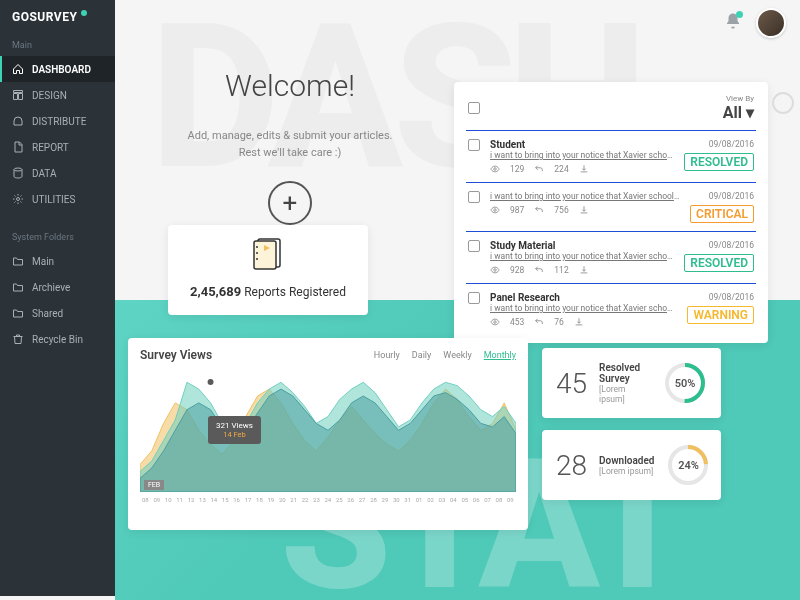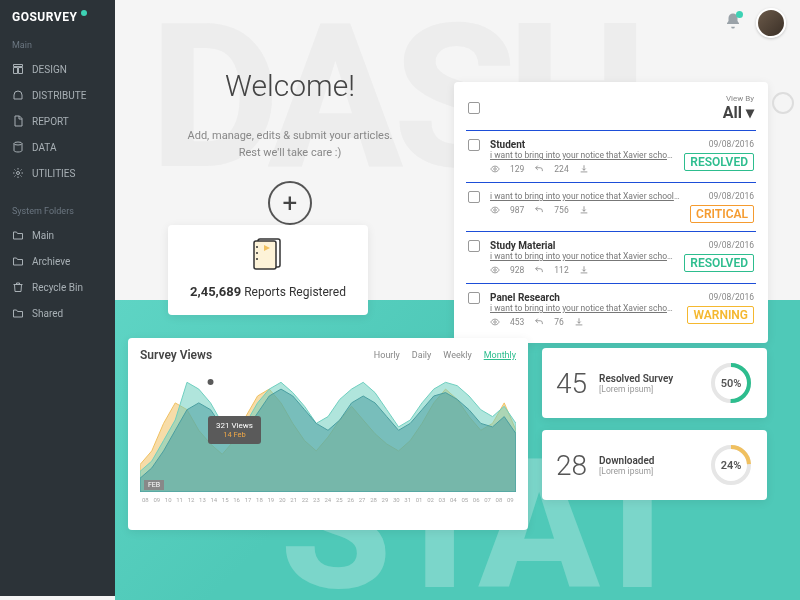--- a/index.html
+++ b/index.html
@@ -58,21 +58,21 @@
 .chart-tabs{display:flex;gap:12px;font-size:9px;color:#888}
 .chart-tabs span{cursor:pointer}
 .chart-tabs .on{color:#2dbd8e;text-decoration:underline}
 .chart-area{position:relative;height:140px;margin-top:10px}
 .chart-area svg{width:100%;height:120px}
 .xaxis{display:flex;justify-content:space-between;font-size:6px;color:#aaa;padding:0 2px}
 .tooltip{position:absolute;left:68px;top:44px;background:#5a5a5a;color:#fff;font-size:8px;padding:5px 8px;border-radius:3px;text-align:center}
 .tooltip .d{color:#f0a848;font-size:7.5px}
 .feb{position:absolute;left:4px;bottom:22px;background:#888;color:#fff;font-size:7px;padding:1px 4px}
 
-.mini-card{width:225px;height:70px;display:flex;align-items:center;padding:10px 14px;gap:12px}
+.mini-card{width:179px;height:70px;display:flex;align-items:center;padding:10px 14px;gap:12px}
 .mini-card.c1{left:542px;top:348px}
 .mini-card.c2{left:542px;top:430px}
 .bignum{font-size:28px;font-weight:300;color:#555}
 .mini-txt{flex:1}
 .mini-title{font-size:10px;font-weight:600;color:#444}
 .mini-sub{font-size:8.5px;color:#999}
 .ring{position:relative;width:44px;height:44px}
 .ring svg{transform:rotate(-90deg)}
 .ring-txt{position:absolute;inset:0;display:flex;align-items:center;justify-content:center;font-size:11px;font-weight:600;color:#555}
 
@@ -82,20 +82,26 @@
 <body>
 
 <div class="bg-art" style="left:150px;top:-20px">DASH</div>
 <div class="bg-grad"></div>
 <div class="bg-art2" style="left:280px;top:420px">STAT</div>
 
 <div class="sidebar">
   <div class="logo"><span>GOSURVEY</span><span class="logo-dot"></span></div>
   <div class="nav-label">Main</div>
   <div id="nav-items">
+      <div class="nav-item active">
+        <svg class="nav-ico" viewBox="0 0 24 24" fill="none" stroke="currentColor" stroke-width="2">
+          <path d="M3 12l9-9 9 9v9h-6v-6H9v6H3z"></path>
+        </svg>
+        <span>DASHBOARD</span>
+      </div>
       <div class="nav-item">
         <svg class="nav-ico" viewBox="0 0 24 24" fill="none" stroke="currentColor" stroke-width="2">
           <path d="M3 3h18v4H3zM3 9h8v12H3zM13 9h8v12h-8z"></path>
         </svg>
         <span>DESIGN</span>
       </div>
       <div class="nav-item">
         <svg class="nav-ico" viewBox="0 0 24 24" fill="none" stroke="currentColor" stroke-width="2">
           <path d="M4 12a8 8 0 0116 0M4 12v8M20 12v8M4 20h16"></path>
         </svg>
@@ -131,29 +137,29 @@
         <span>Main</span>
       </div>
       <div class="nav-item">
         <svg class="nav-ico" viewBox="0 0 24 24" fill="none" stroke="currentColor" stroke-width="2">
           <path d="M3 6h6l2 3h10v11H3z"></path>
         </svg>
         <span>Archieve</span>
       </div>
       <div class="nav-item">
         <svg class="nav-ico" viewBox="0 0 24 24" fill="none" stroke="currentColor" stroke-width="2">
+          <path d="M3 6h6l2 3h10v11H3z"></path>
+        </svg>
+        <span>Shared</span>
+      </div>
+      <div class="nav-item">
+        <svg class="nav-ico" viewBox="0 0 24 24" fill="none" stroke="currentColor" stroke-width="2">
           <path d="M5 7h14l-1 14H6zM9 7V4h6v3M3 7h18"></path>
         </svg>
         <span>Recycle Bin</span>
-      </div>
-      <div class="nav-item">
-        <svg class="nav-ico" viewBox="0 0 24 24" fill="none" stroke="currentColor" stroke-width="2">
-          <path d="M3 6h6l2 3h10v11H3z"></path>
-        </svg>
-        <span>Shared</span>
       </div>
     </div>
 </div>
 
 <div class="topbar">
   <div class="bell">
     <svg viewBox="0 0 24 24" fill="currentColor">
         <path d="M12 2a6 6 0 00-6 6v4l-2 3v1h16v-1l-2-3V8a6 6 0 00-6-6zm0 20a2.5 2.5 0 002.5-2.5h-5A2.5 2.5 0 0012 22z"></path>
       </svg>
     <span class="bell-dot"></span>

